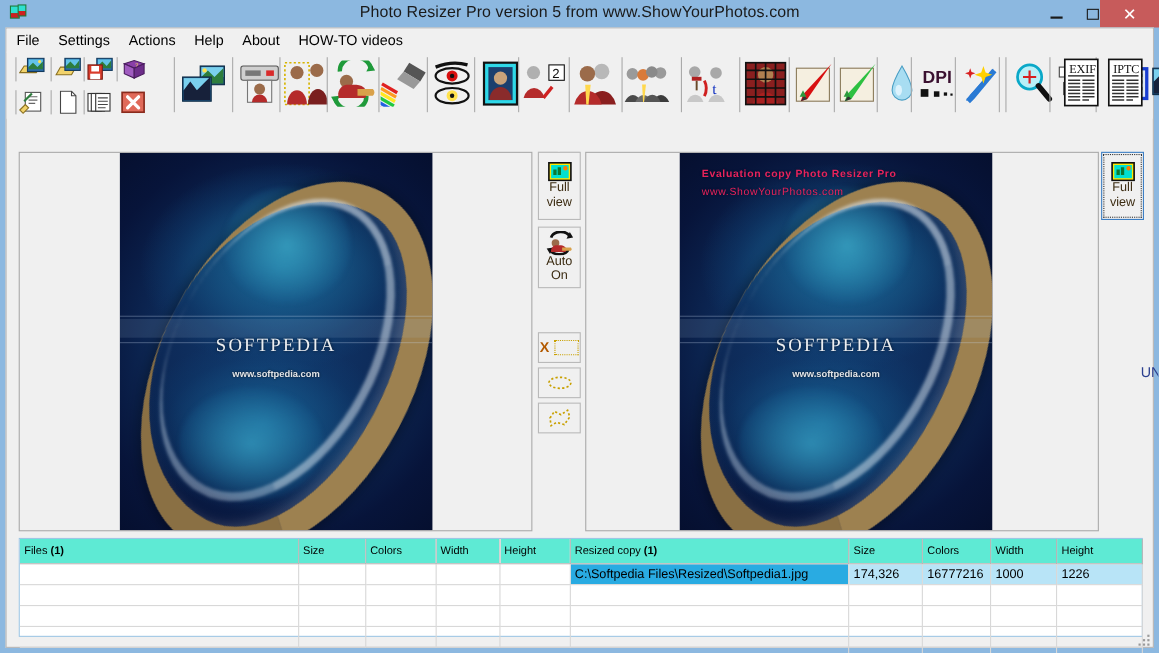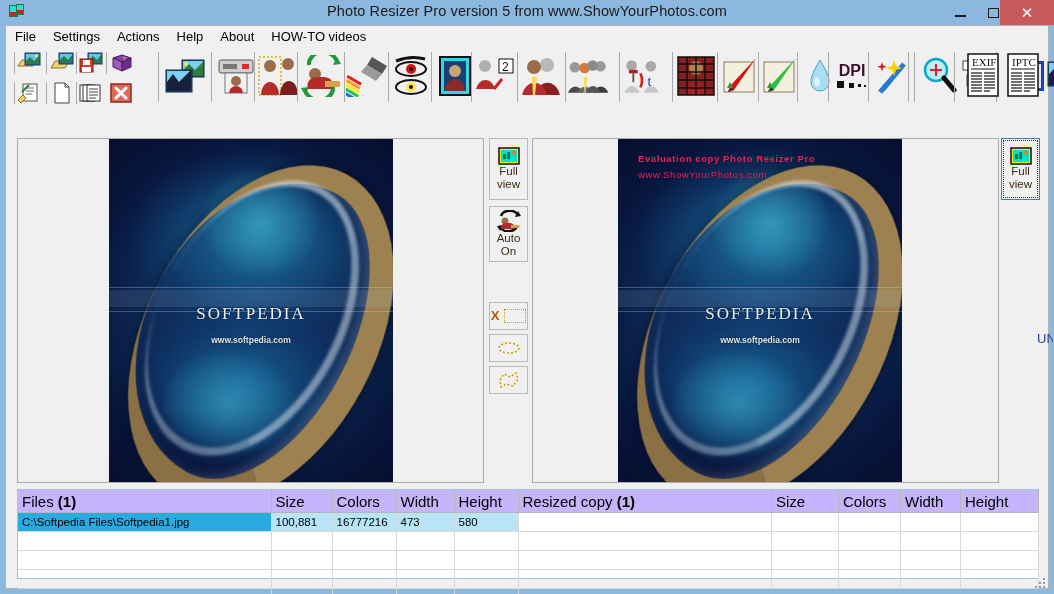--- a/index.html
+++ b/index.html
@@ -209,25 +209,25 @@
 
   
   #tables{
     position:absolute;left:11px;top:463px;width:1022px;height:90px;
     border:1px solid #9ec6e4;box-sizing:border-box;background:#fff;
     display:flex;
   }
   table{border-collapse:collapse;table-layout:fixed;}
   .grid{font-size:11.5px;color:#000;}
   .grid th{
-    background:#c4b5fd;
+    background:#5eead4;
     border-right:1px solid #b6b6b6;
     border-bottom:1px solid #b6b6b6;
     font-weight:normal;text-align:left;
-    padding:2px 4px;height:18px;font-size:15px;
+    padding:2px 4px;height:18px;font-size:10px;
     white-space:nowrap;overflow:hidden;
   }
   .grid th b{font-weight:bold;}
   .grid td{
     border-right:1px solid #d8d8d8;
     border-bottom:1px solid #d8d8d8;
     padding:1px 4px;height:16px;
     white-space:nowrap;overflow:hidden;
   }
   tr.selected td{background:#b8e4f7;}
@@ -770,27 +770,20 @@
               <span>Files</span>
               <b>(1)</b>
             </th>
             <th>Size</th>
             <th>Colors</th>
             <th>Width</th>
             <th>Height</th>
           </tr>
         </thead>
         <tbody>
-          <tr class="selected">
-            <td class="namecell">C:\Softpedia Files\Softpedia1.jpg</td>
-            <td>100,881</td>
-            <td>16777216</td>
-            <td>473</td>
-            <td>580</td>
-          </tr>
           <tr>
               <td></td>
               <td></td>
               <td></td>
               <td></td>
               <td></td>
             </tr>
           <tr>
               <td></td>
               <td></td>
@@ -830,20 +823,27 @@
               <span>Resized copy</span>
               <b>(1)</b>
             </th>
             <th>Size</th>
             <th>Colors</th>
             <th>Width</th>
             <th>Height</th>
           </tr>
         </thead>
         <tbody>
+          <tr class="selected">
+            <td class="namecell">C:\Softpedia Files\Resized\Softpedia1.jpg</td>
+            <td>174,326</td>
+            <td>16777216</td>
+            <td>1000</td>
+            <td>1226</td>
+          </tr>
           <tr>
               <td></td>
               <td></td>
               <td></td>
               <td></td>
               <td></td>
             </tr>
           <tr>
               <td></td>
               <td></td>

